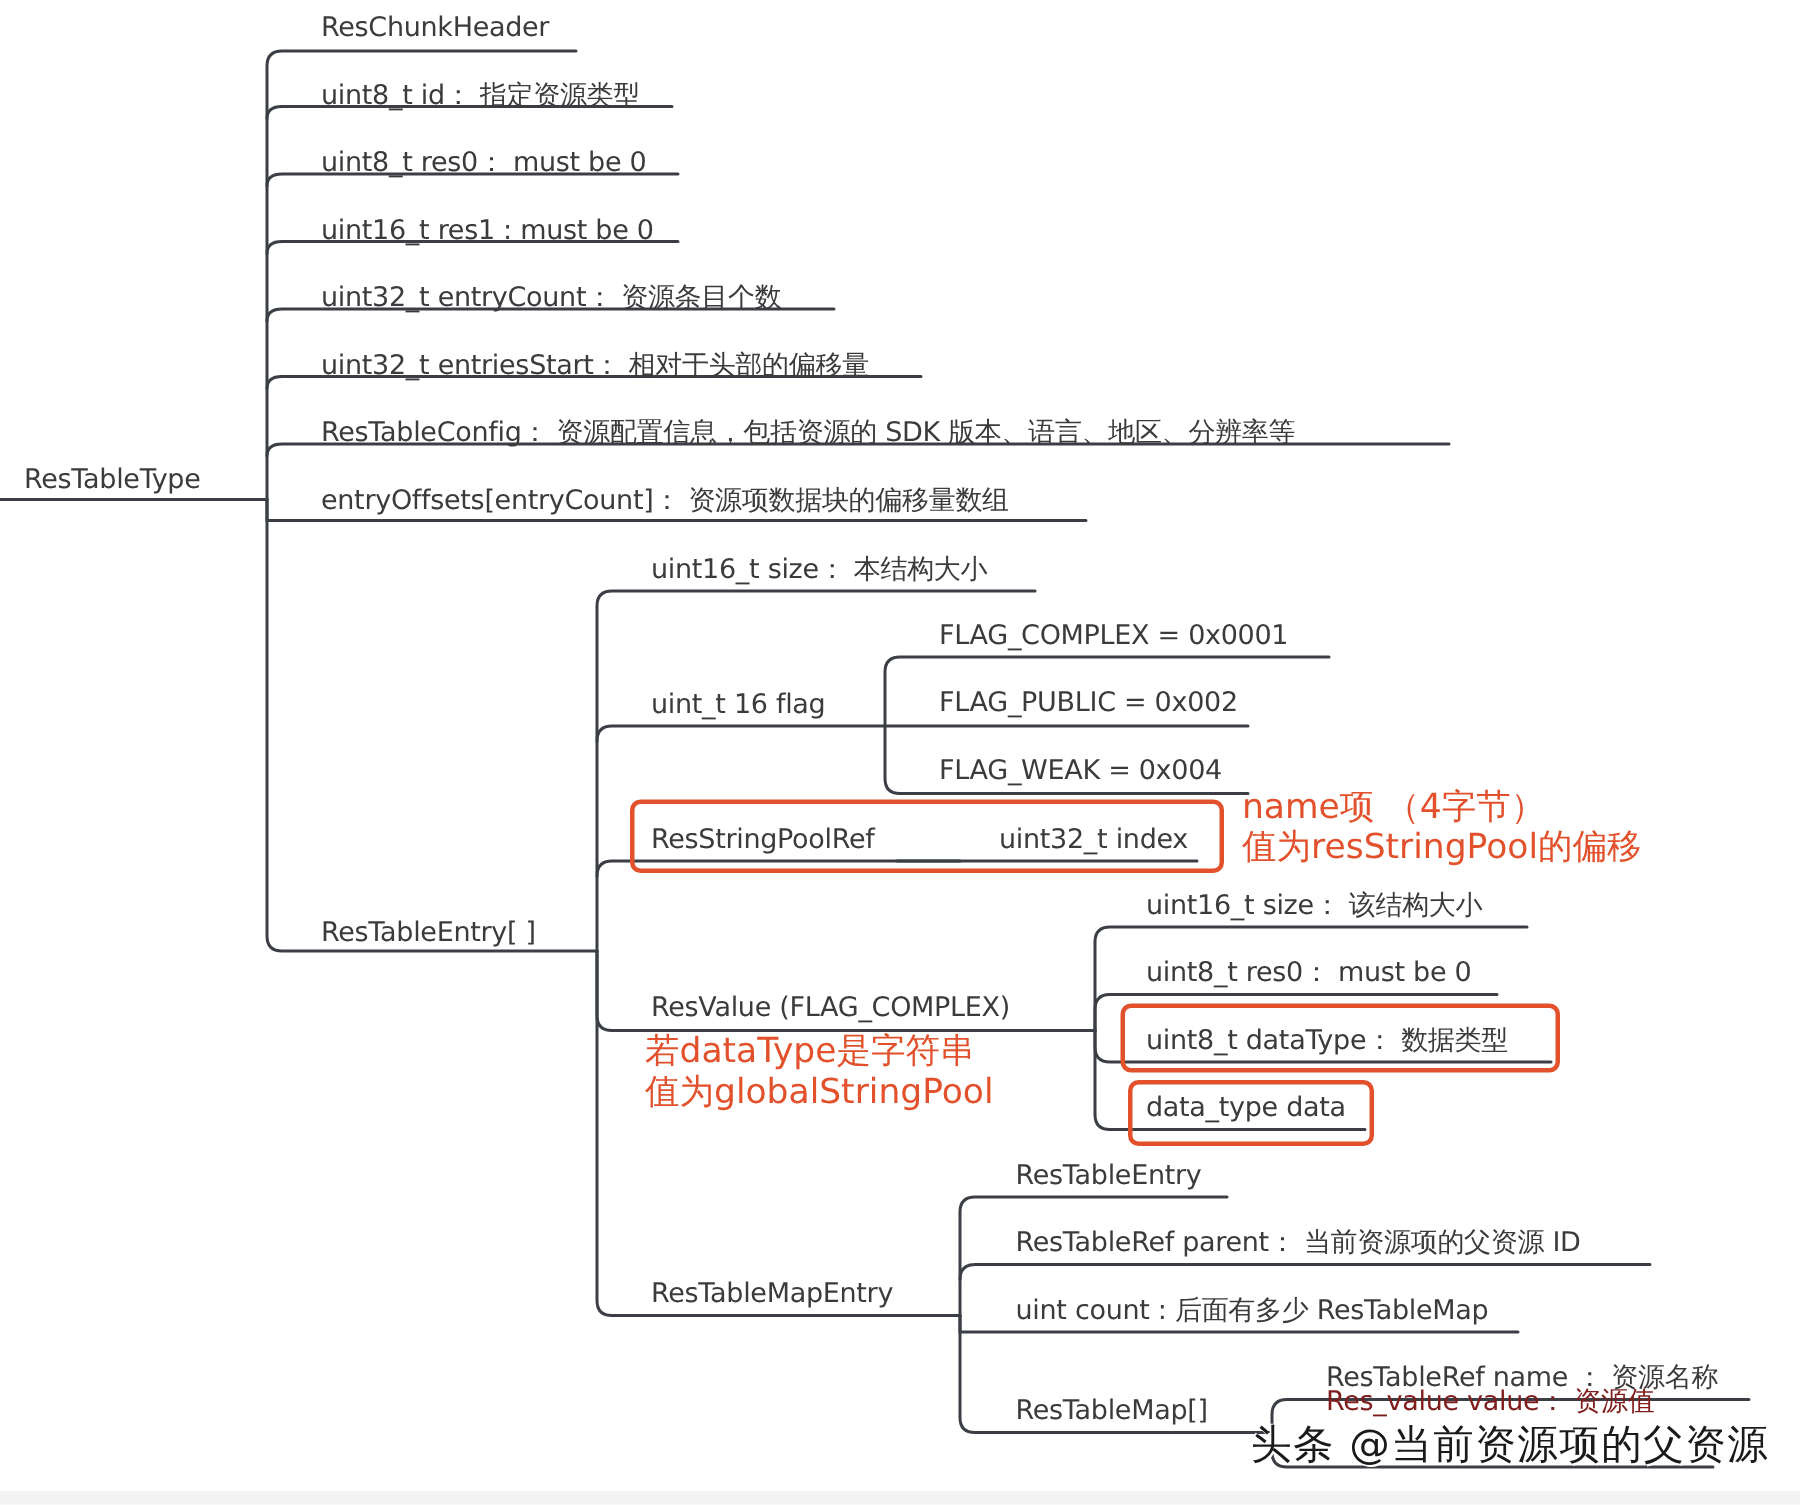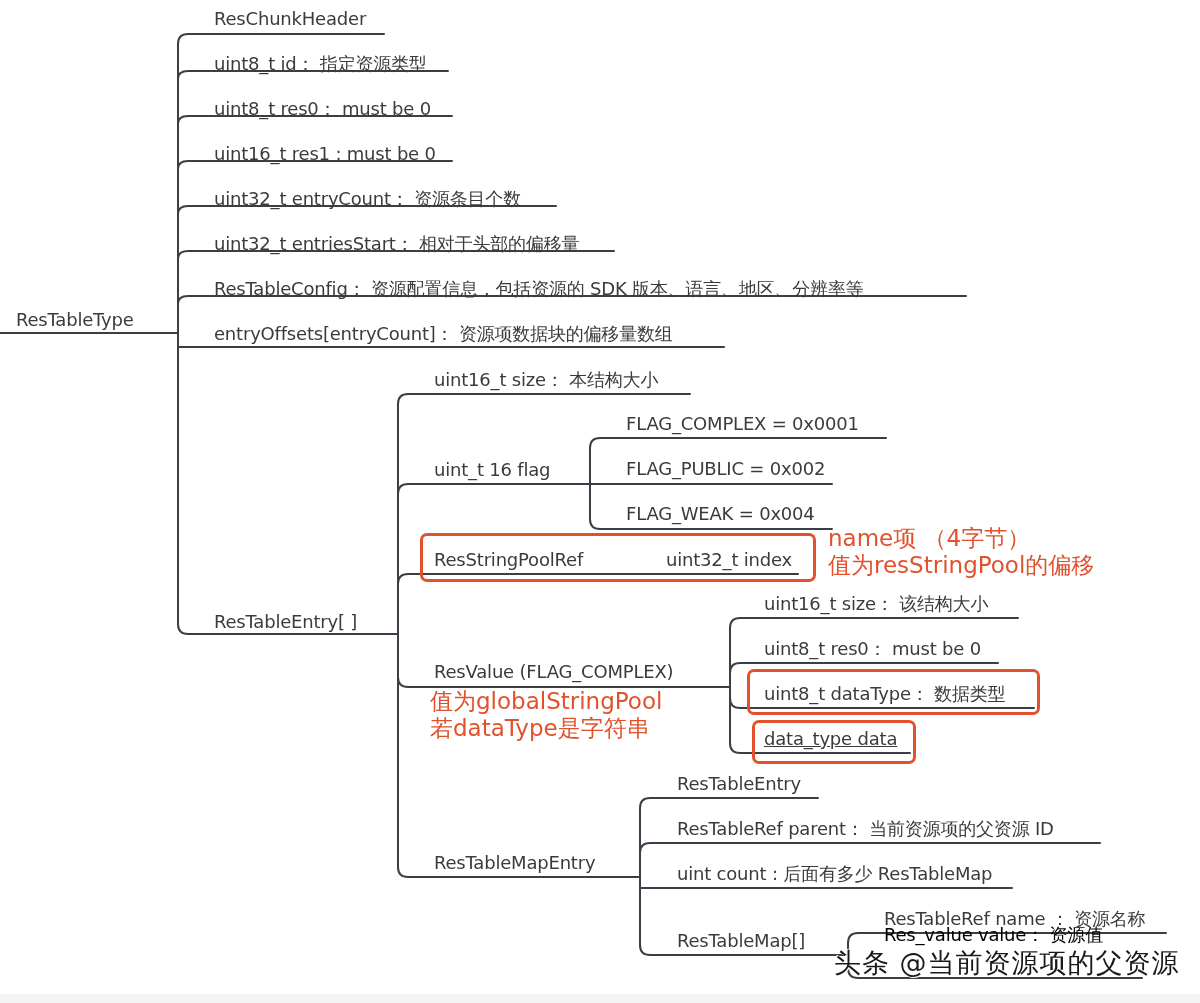--- a/index.html
+++ b/index.html
@@ -106,38 +106,38 @@
   <div class="node" style="left:434px; top:661px;">ResValue (FLAG_COMPLEX)</div>
   <div class="node" style="left:434px; top:852px;">ResTableMapEntry</div>
 
   <div class="node" style="left:626px; top:413px;">FLAG_COMPLEX = 0x0001</div>
   <div class="node" style="left:626px; top:458px;">FLAG_PUBLIC = 0x002</div>
   <div class="node" style="left:626px; top:503px;">FLAG_WEAK = 0x004</div>
 
   <div class="node" style="left:764px; top:593px;">uint16_t size： 该结构大小</div>
   <div class="node" style="left:764px; top:638px;">uint8_t res0： must be 0</div>
   <div class="node" style="left:764px; top:683px;">uint8_t dataType： 数据类型</div>
-  <div class="node" style="left:764px; top:728px;text-decoration:underline;">data_type data</div>
+  <div class="node" style="left:764px; top:728px;">data_type data</div>
 
   <div class="node" style="left:677px; top:773px;">ResTableEntry</div>
   <div class="node" style="left:677px; top:818px;text-align:center;">ResTableRef parent： 当前资源项的父资源 ID</div>
   <div class="node" style="left:677px; top:863px;">uint count : 后面有多少 ResTableMap</div>
   <div class="node" style="left:677px; top:930px;text-align:center;">ResTableMap[]</div>
 
   <div class="node" style="left:884px; top:908px;">ResTableRef name ： 资源名称</div>
-  <div class="node" style="left:884px; top:924px; color:#000000;">Res_value value： 资源值</div>
+  <div class="node" style="left:884px; top:924px; color:#7f1d1d;">Res_value value： 资源值</div>
 
   <div class="hl-box" style="left:420px; top:533px; width:396px; height:49px;"></div>
   <div class="hl-box" style="left:747px; top:669px; width:293px; height:46px;"></div>
   <div class="hl-box" style="left:752px; top:720px; width:164px; height:44px;"></div>
 
   <div class="note" style="left:828px; top:525px;">
     <div>name项 （4字节）</div>
     <div>值为resStringPool的偏移</div>
   </div>
   <div class="note" style="left:430px; top:688px;">
+    <div>若dataType是字符串</div>
     <div>值为globalStringPool</div>
-    <div>若dataType是字符串</div>
   </div>
 
   <div class="watermark">头条 @当前资源项的父资源</div>
   <div class="bottom-strip"></div>
 </div>
 
 </body></html>

